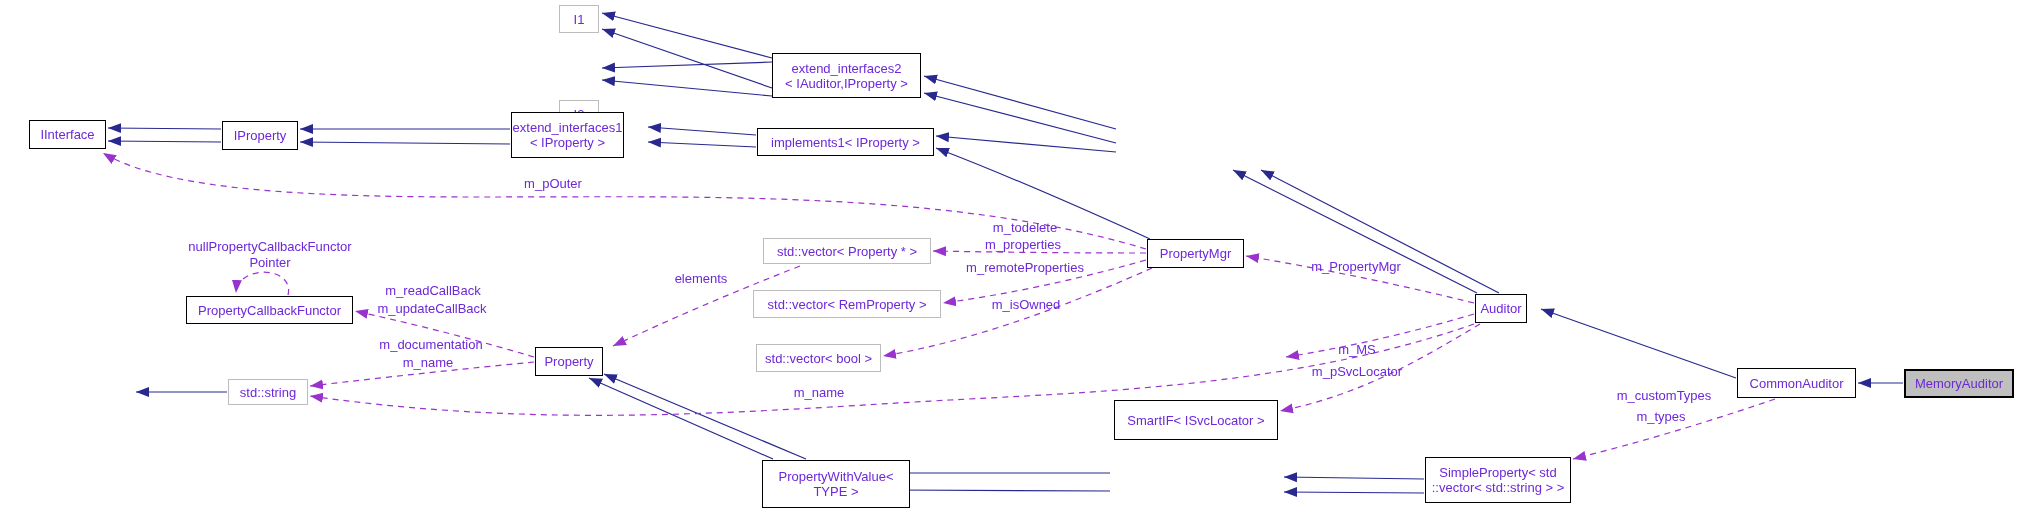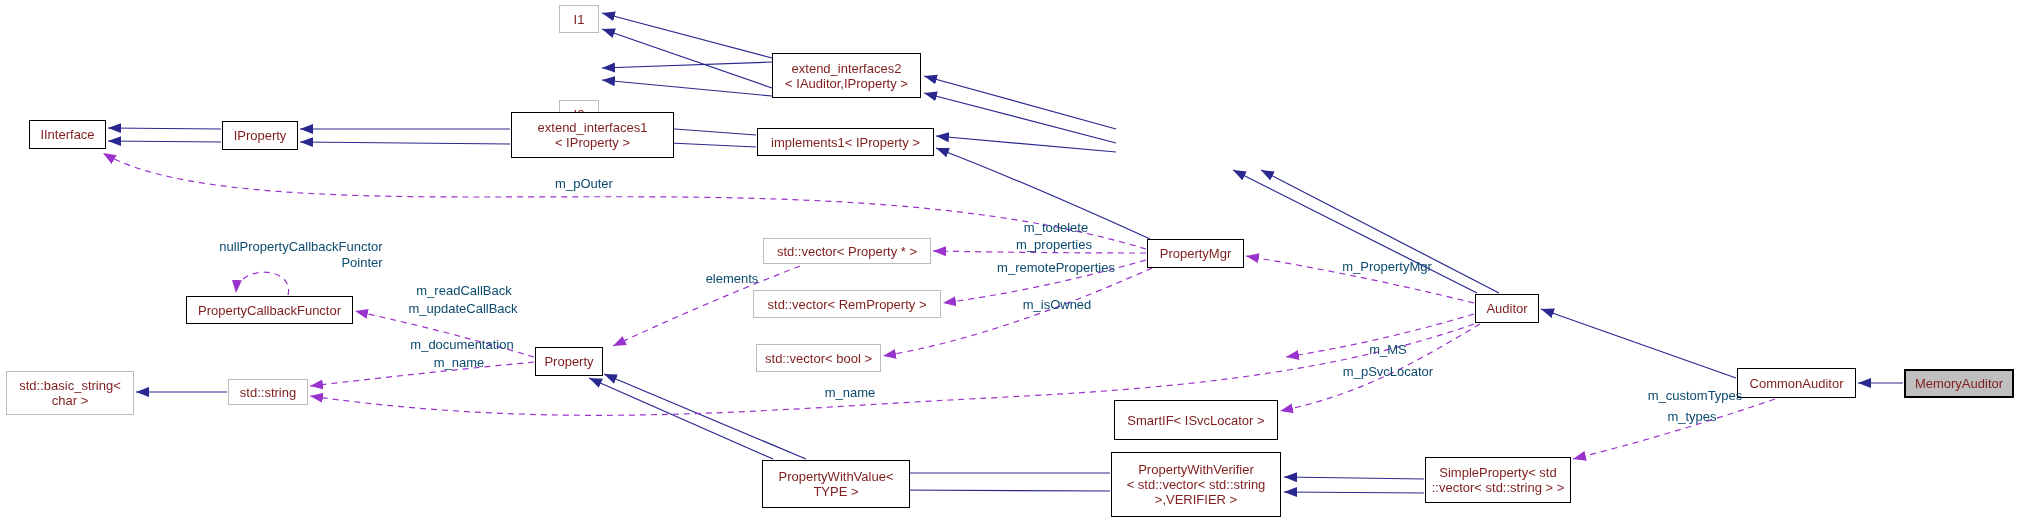--- a/index.html
+++ b/index.html
@@ -3,25 +3,25 @@
 <meta charset="utf-8">
 <style>
   html,body{margin:0;padding:0;background:#ffffff;}
   #canvas{position:relative;width:2021px;height:523px;background:#ffffff;overflow:hidden;
           font-family:"Liberation Sans",sans-serif;}
   #edges{position:absolute;left:0;top:0;}
   .edge-solid{fill:none;stroke:#28288f;stroke-width:1.2;}
   .edge-dashed{fill:none;stroke:#9a32cd;stroke-width:1.2;stroke-dasharray:6 5;}
   .node{position:absolute;box-sizing:border-box;background:#ffffff;border:1px solid #000000;
         display:flex;align-items:center;justify-content:center;text-align:center;
-        white-space:pre-line;font-size:13px;line-height:15px;color:#7f1d1d;}
+        white-space:pre-line;font-size:13px;line-height:15px;color:#6d28d9;}
   .node.external{border-color:#bcbcbc;}
   .node.highlight{background:#bfbfbf;border:2px solid #000;}
   .elabel{position:absolute;transform:translate(-50%,-50%);font-size:13px;line-height:16px;
-          color:#0c4a6e;white-space:pre;text-align:right;margin-left:31px;}
+          color:#6d28d9;white-space:pre;text-align:center;}
 </style>
 </head>
 <body>
 
 <div id="canvas">
   <svg id="edges" width="2021" height="523" viewBox="0 0 2021 523">
     <defs>
       <marker id="ah-blue" markerUnits="userSpaceOnUse" markerWidth="16" markerHeight="12" refX="13" refY="5.5" orient="auto">
         <path d="M0,0.5 L13,5.5 L0,10.5 z" fill="#28288f"></path>
       </marker>
@@ -69,39 +69,34 @@
     <path class="edge-dashed" marker-end="url(#ah-purple)" d="M1474,314 Q1380,342 1286,357"></path>
     <path class="edge-dashed" marker-end="url(#ah-purple)" d="M1480,324 C1420,360 1360,395 1280,411"></path>
     <path class="edge-dashed" marker-end="url(#ah-purple)" d="M1775,399 Q1670,435 1573,459"></path>
   </svg>
 <div class="node external" style="left: 559px; top: 5px; width: 40px; height: 28px;">I1</div>
     <div class="node external" style="left: 559px; top: 60px; width: 40px; height: 28px; margin-top: 40px;">I2</div>
     <div class="node" style="left: 772px; top: 53px; width: 149px; height: 45px;">extend_interfaces2
 &lt; IAuditor,IProperty &gt;</div>
     <div class="node" style="left: 29px; top: 120px; width: 77px; height: 29px;">IInterface</div>
     <div class="node" style="left: 222px; top: 121px; width: 76px; height: 29px;">IProperty</div>
-    <div class="node" style="left: 511px; top: 112px; width: 163px; height: 46px;">extend_interfaces1
+    <div class="node" style="left: 511px; top: 112px; width: 113px; height: 46px;">extend_interfaces1
 &lt; IProperty &gt;</div>
     <div class="node" style="left: 757px; top: 128px; width: 177px; height: 28px;">implements1&lt; IProperty &gt;</div>
     <div class="node" style="left: 1147px; top: 239px; width: 97px; height: 29px;">PropertyMgr</div>
-    <div class="node" style="left: 1475px; top: 294px; width: 64px; height: 29px;">Auditor</div>
+    <div class="node" style="left: 1475px; top: 294px; width: 52px; height: 29px;">Auditor</div>
     <div class="node external" style="left: 763px; top: 238px; width: 168px; height: 26px;">std::vector&lt; Property * &gt;</div>
     <div class="node external" style="left: 753px; top: 290px; width: 188px; height: 28px;">std::vector&lt; RemProperty &gt;</div>
     <div class="node external" style="left: 756px; top: 344px; width: 125px; height: 28px;">std::vector&lt; bool &gt;</div>
     <div class="node" style="left: 186px; top: 296px; width: 167px; height: 28px;">PropertyCallbackFunctor</div>
     <div class="node" style="left: 535px; top: 347px; width: 68px; height: 29px;">Property</div>
     <div class="node external" style="left: 228px; top: 379px; width: 80px; height: 26px;">std::string</div>
-    <div class="node external" style="left: 6px; top: 371px; width: 128px; height: 44px;">std::basic_string&lt;
-char &gt;</div>
     <div class="node" style="left: 1114px; top: 400px; width: 164px; height: 40px;">SmartIF&lt; ISvcLocator &gt;</div>
     <div class="node" style="left: 762px; top: 460px; width: 148px; height: 48px;">PropertyWithValue&lt;
 TYPE &gt;</div>
-    <div class="node" style="left: 1111px; top: 452px; width: 170px; height: 65px;">PropertyWithVerifier
-&lt; std::vector&lt; std::string
-&gt;,VERIFIER &gt;</div>
     <div class="node" style="left: 1425px; top: 457px; width: 146px; height: 46px;">SimpleProperty&lt; std
 ::vector&lt; std::string &gt; &gt;</div>
     <div class="node" style="left: 1737px; top: 368px; width: 119px; height: 30px;">CommonAuditor</div>
     <div class="node highlight" style="left: 1904px; top: 369px; width: 110px; height: 29px;">MemoryAuditor</div>
     <div class="elabel" style="left: 553px; top: 184px;">m_pOuter</div>
     <div class="elabel" style="left: 270px; top: 255px;">nullPropertyCallbackFunctor
 Pointer</div>
     <div class="elabel" style="left: 433px; top: 291px;">m_readCallBack</div>
     <div class="elabel" style="left: 432px; top: 309px;">m_updateCallBack</div>
     <div class="elabel" style="left: 431px; top: 345px;">m_documentation</div>

